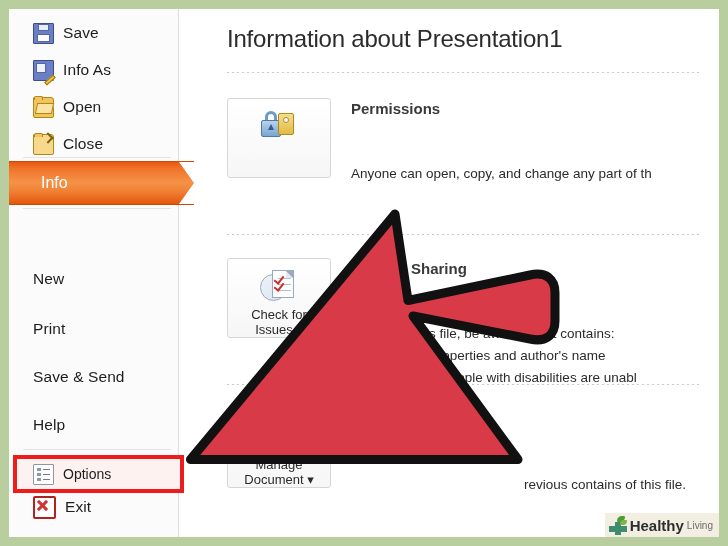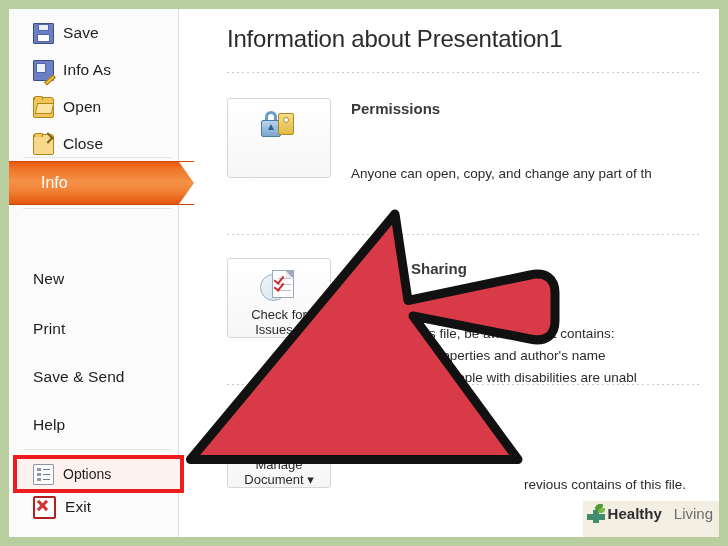--- a/index.html
+++ b/index.html
@@ -171,30 +171,30 @@
 
   
   #arrow{position:absolute;left:0;top:0;width:710px;height:528px;pointer-events:none;z-index:20;}
 
   
   #watermark{
     position:absolute;right:0;bottom:0;
     height:24px;
     background:#f2efe2;
     display:flex;align-items:center;
-    padding:0 6px 12px 4px;
+    padding:0 6px 0 4px;
     z-index:30;
   }
   #wm-icon{position:relative;width:19px;height:19px;margin-right:2px;flex:0 0 19px;}
   #wm-icon .cross-v{position:absolute;left:6px;top:6px;width:6px;height:13px;background:#3f8c6e;}
   #wm-icon .cross-h{position:absolute;left:0px;top:10px;width:18px;height:6px;background:#3f8c6e;}
   #wm-icon .leaf1{position:absolute;left:8px;top:0px;width:8px;height:6px;background:#4f9b36;border-radius:8px 2px 8px 2px;}
   #wm-icon .leaf2{position:absolute;left:11px;top:4px;width:7px;height:5px;background:#79b843;border-radius:7px 2px 7px 2px;}
   #wm-bold{font-size:15px;font-weight:bold;color:#2e2e2e;}
-  #wm-light{font-size:15px;color:#6d6d6d;margin-left:12px;}
+  #wm-light{font-size:10px;color:#6d6d6d;margin-left:3px;}
 </style>
 </head>
 <body>
 
 <div id="app">
 
   <div id="sidebar">
 
     <div class="nav-item" style="top:8px">
       <span class="ico ic-save"></span>

